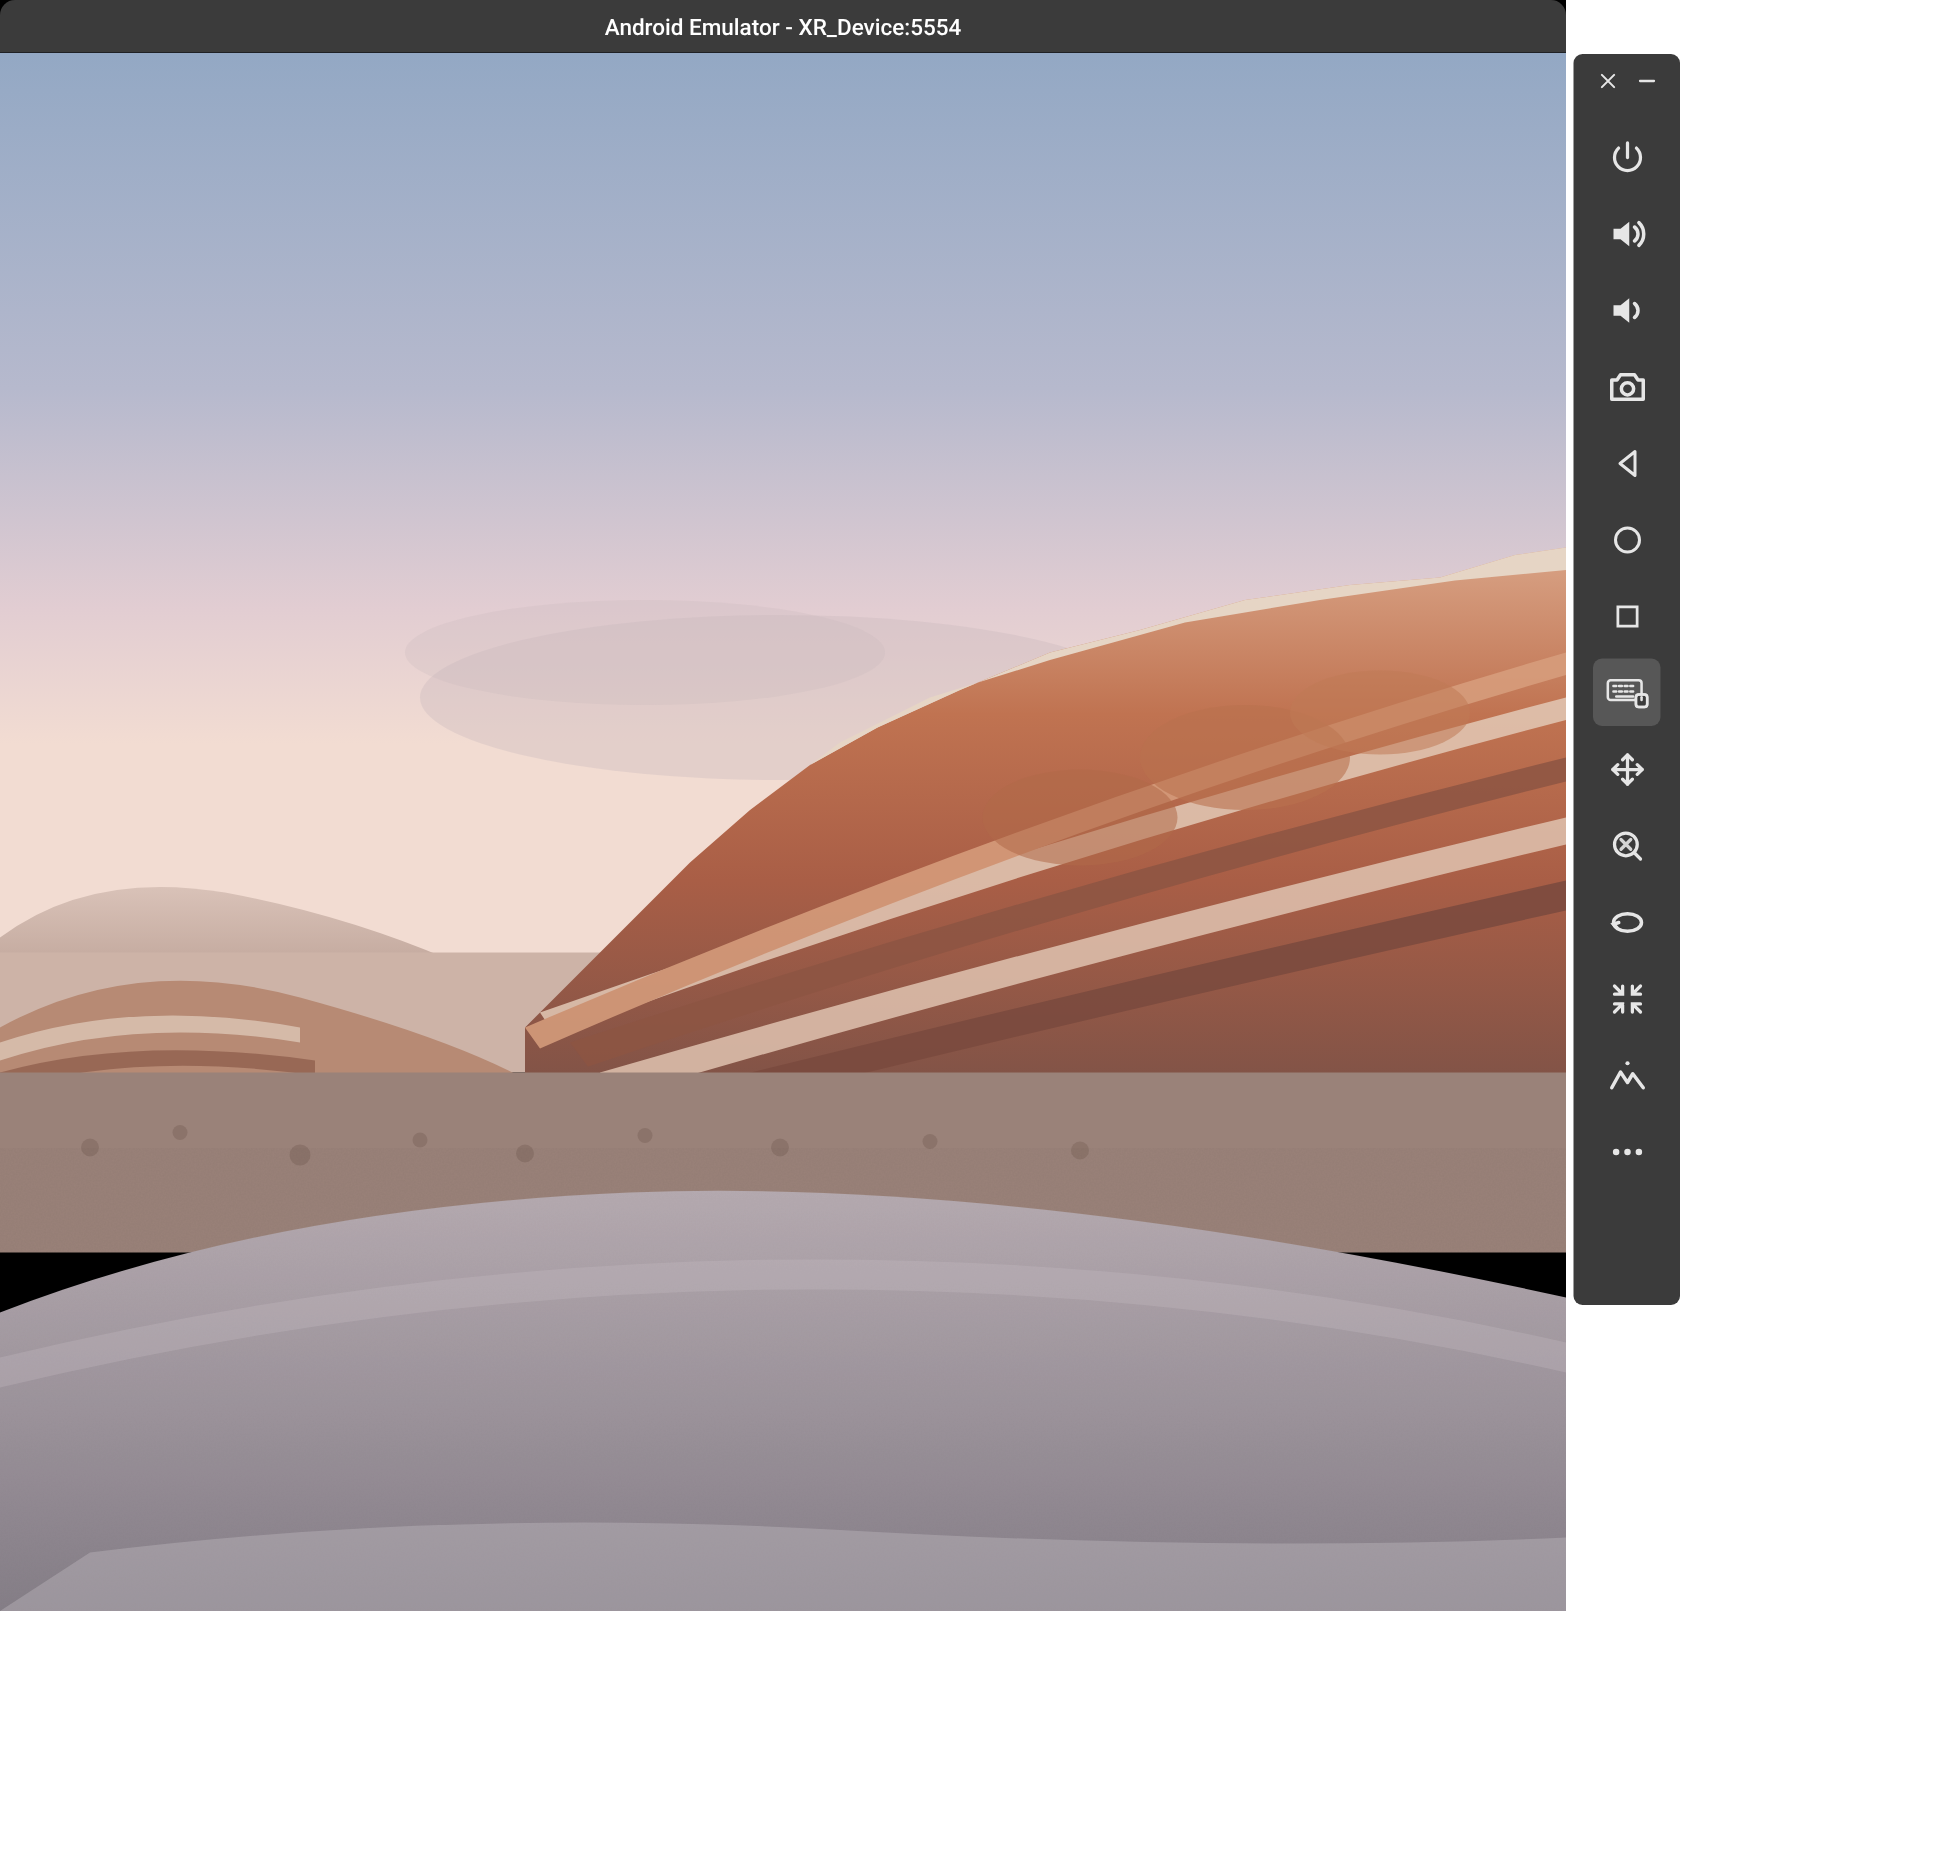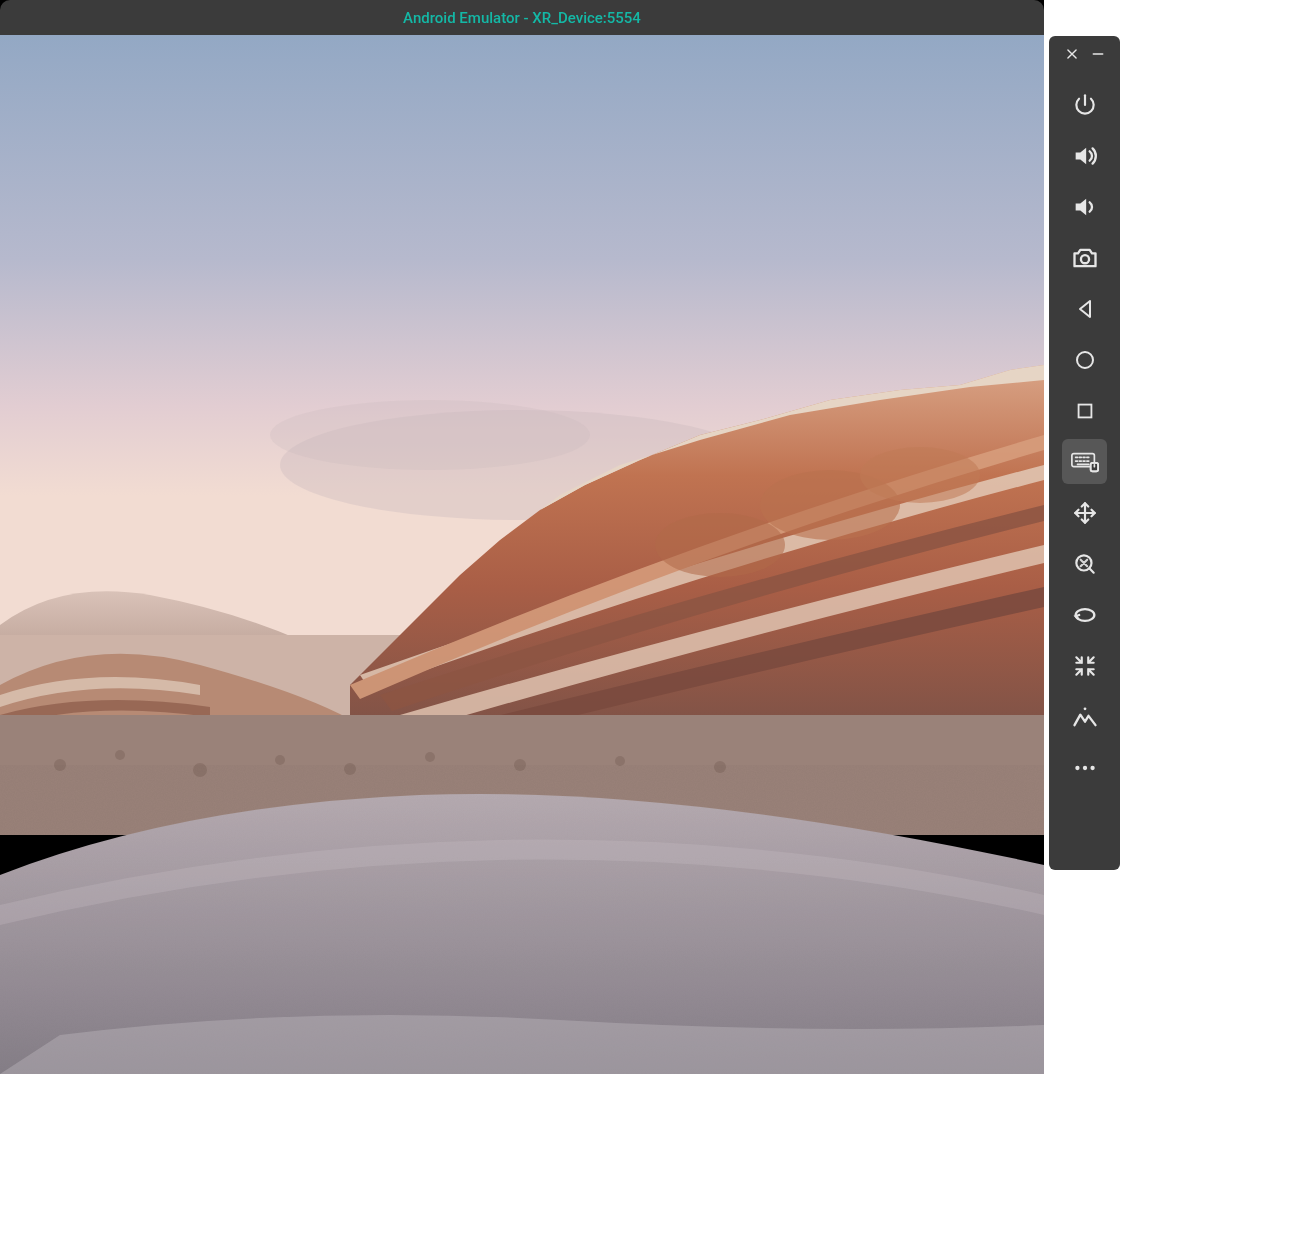--- a/index.html
+++ b/index.html
@@ -1,17 +1,17 @@
 <!DOCTYPE html>
 <html><head>
 <meta charset="utf-8">
 <style>
   html,body{margin:0;padding:0;width:1302px;height:1248px;background:#ffffff;font-family:-apple-system,BlinkMacSystemFont,"Segoe UI",Roboto,sans-serif;overflow:hidden;}
   .window{position:absolute;left:0;top:0;width:1044px;height:1074px;display:flex;flex-direction:column;background:#000;}
-  .titlebar{height:35px;background:#3b3b3b;border-top-left-radius:10px;border-top-right-radius:10px;display:flex;align-items:center;justify-content:center;color:#14b8a6;font-size:15px;font-weight:500;}
+  .titlebar{height:35px;background:#3b3b3b;border-top-left-radius:10px;border-top-right-radius:10px;display:flex;align-items:center;justify-content:center;color:#ffffff;font-size:15px;font-weight:500;}
   .viewport{flex:1;position:relative;overflow:hidden;background:#000;}
   .viewport svg{display:block;width:100%;height:100%;}
 
   
   .toolbar{position:absolute;left:1049px;top:36px;width:71px;height:834px;background:#3b3b3b;border-radius:6px;display:flex;flex-direction:column;align-items:center;padding-top:6px;box-sizing:border-box;}
   .toprow{display:flex;gap:2px;margin-bottom:10px;align-items:center;justify-content:center;width:100%;}
   .smallbtn{width:24px;height:24px;display:flex;align-items:center;justify-content:center;color:#e6e6e6;cursor:pointer;border-radius:4px;}
   .tbtn{width:45px;height:45px;margin:6px 0;display:flex;align-items:center;justify-content:center;color:#e6e6e6;cursor:pointer;border-radius:6px;}
   .tbtn.active{background:#575757;}
   .tbtn svg,.smallbtn svg{display:block;}

